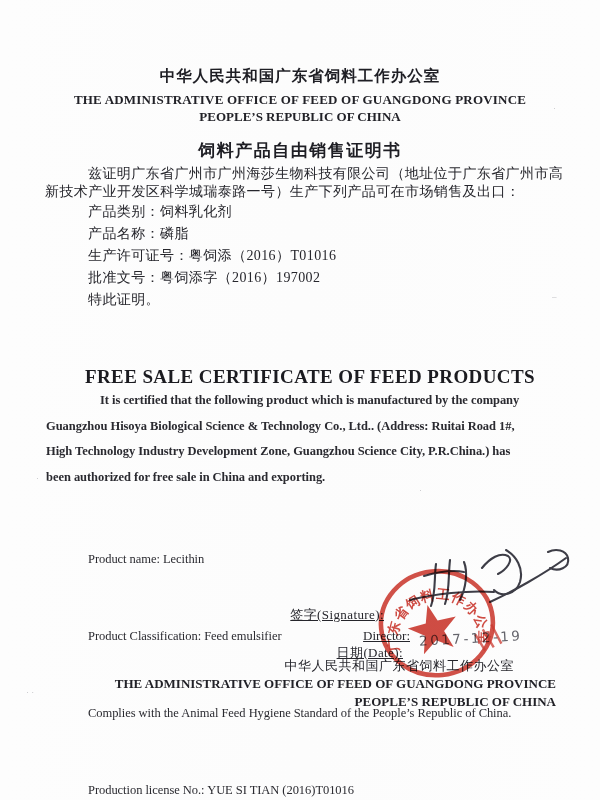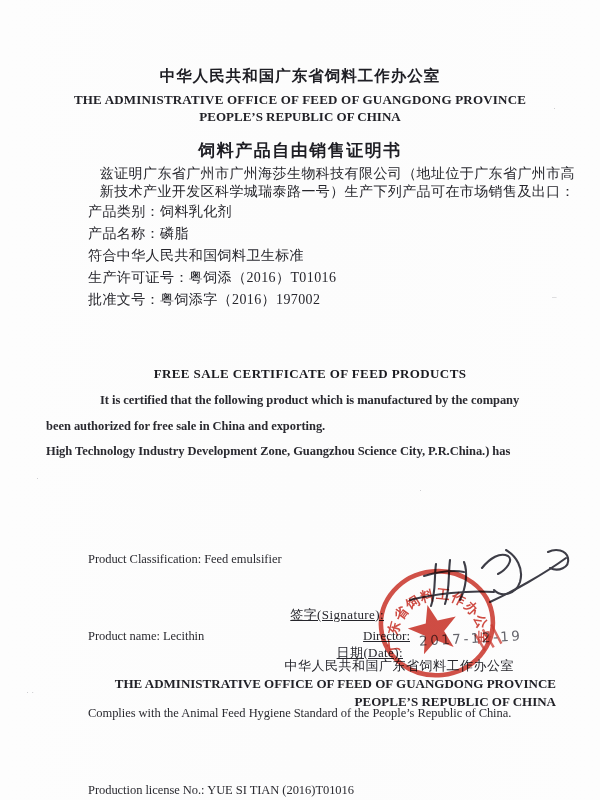--- a/index.html
+++ b/index.html
@@ -24,26 +24,25 @@
   .hdr-cn{top:66px;font-size:15.5px;font-weight:bold;letter-spacing:1px;color:#1e1e24;}
   .hdr-en1{top:92px;font-size:13px;font-weight:bold;letter-spacing:0.2px;color:#222228;}
   .hdr-en2{top:109px;font-size:13px;font-weight:bold;color:#222228;}
   .doc-title{top:139px;font-size:17px;font-weight:bold;letter-spacing:1.5px;color:#1e1e24;}
 
   .cn-intro{
     top:165px;left:45px;width:530px;
     font-size:14px;line-height:17.5px;
     white-space:pre-line;
     color:#26262c;
-    text-align:right;
   }
   .cn-list{top:204px;left:88px;}
   .cn-list div{height:22px;font-size:14px;line-height:15px;color:#26262c;}
 
-  .en-title{top:366px;font-size:13px;font-weight:bold;letter-spacing:0.4px;color:#1b1b20;margin-left:20px;}
+  .en-title{top:366px;font-size:19px;font-weight:bold;letter-spacing:0.4px;color:#1b1b20;margin-left:20px;}
 
   .en-para{top:388px;left:46px;font-size:12.5px;line-height:25.6px;letter-spacing:-0.05px;color:#2a2a30;white-space:pre;font-weight:bold;}
   .en-para .indent{padding-left:54px;}
 
   .en-list{top:496px;left:88px;font-size:12.5px;line-height:25.6px;letter-spacing:-0.05px;color:#2a2a30;white-space:pre;}
 
   .sig-label{font-size:13px;color:#26262c;white-space:nowrap;text-decoration:underline;}
   .lbl-signature{top:606px;right:216px;}
   .lbl-director{top:628px;right:190px;}
   .lbl-date{top:644px;right:197px;margin-left:26px;}
@@ -82,32 +81,32 @@
   <div class="abs center en hdr-en1">THE ADMINISTRATIVE OFFICE OF FEED OF GUANGDONG PROVINCE</div>
   <div class="abs center en hdr-en2">PEOPLE’S REPUBLIC OF CHINA</div>
   <div class="abs center cn doc-title">饲料产品自由销售证明书</div>
 
   <div class="abs cn cn-intro"><span style="padding-left:43px;">兹证明广东省广州市广州海莎生物科技有限公司（地址位于广东省广州市高</span>
 <span>新技术产业开发区科学城瑞泰路一号）生产下列产品可在市场销售及出口：</span></div>
 
   <div class="abs cn cn-list">
     <div>产品类别：饲料乳化剂</div>
     <div>产品名称：磷脂</div>
-    <div>符合中华人民共和国饲料卫生标准</div>
     <div>生产许可证号：粤饲添（2016）T01016</div>
     <div>批准文号：粤饲添字（2016）197002</div>
+    <div>特此证明。</div>
   </div>
 
   <div class="abs center en en-title">FREE SALE CERTIFICATE OF FEED PRODUCTS</div>
 
-  <div class="abs en en-para"><div class="indent">It is certified that the following product which is manufactured by the company</div><div>been authorized for free sale in China and exporting.</div><div>High Technology Industry Development Zone, Guangzhou Science City, P.R.China.) has</div></div>
+  <div class="abs en en-para"><div class="indent">It is certified that the following product which is manufactured by the company</div><div>Guangzhou Hisoya Biological Science &amp; Technology Co., Ltd.. (Address: Ruitai Road 1#,</div><div>High Technology Industry Development Zone, Guangzhou Science City, P.R.China.) has</div><div>been authorized for free sale in China and exporting.</div></div>
 
   <div class="abs en en-list">
+    <div>Product name: Lecithin</div>
     <div>Product Classification: Feed emulsifier</div>
-    <div>Product name: Lecithin</div>
     <div>Complies with the Animal Feed Hygiene Standard of the People’s Republic of China.</div>
     <div>Production license No.: YUE SI TIAN (2016)T01016</div>
     
   </div>
 
   <div class="abs cn sig-label lbl-signature">签字(Signature):</div>
   <div class="abs en sig-label lbl-director">Director:</div>
   <div class="abs cn sig-label lbl-date">日期(Date):</div>
   <div class="abs date-hand">2017-12-19</div>
 

